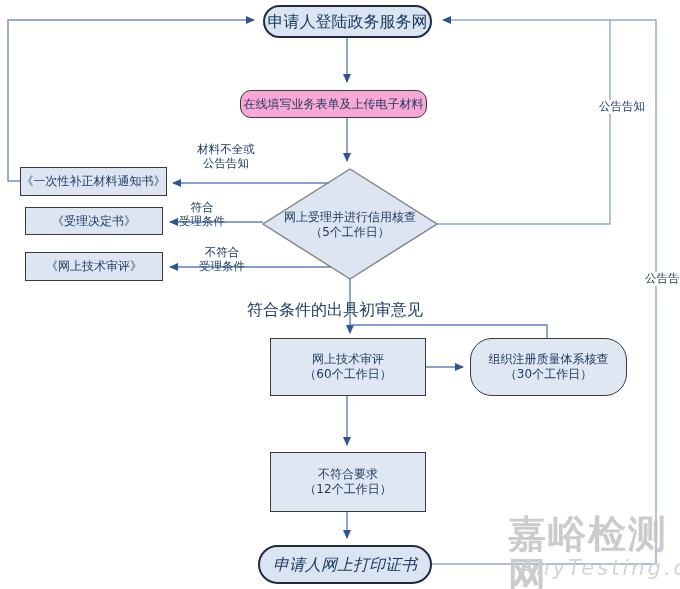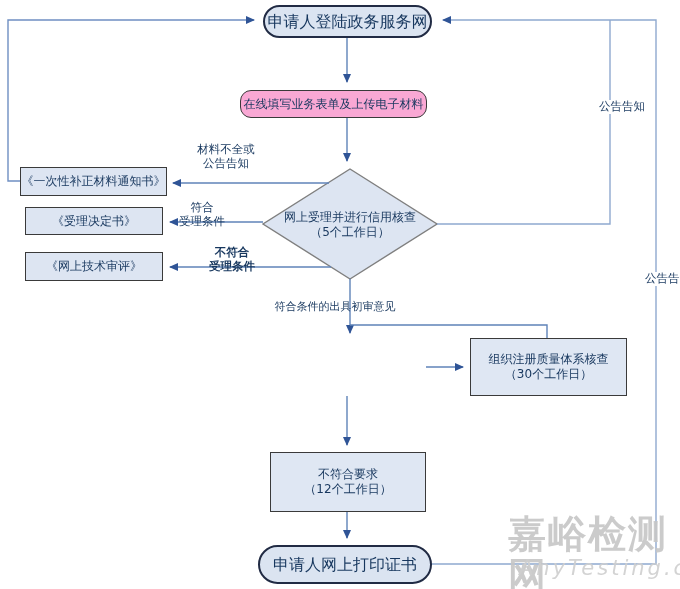--- a/index.html
+++ b/index.html
@@ -89,51 +89,55 @@
   </div>
 
   <div class="node" style="left:20px;top:167px;width:147px;height:29px;background:#dde5f2;">
     <span>《一次性补正材料通知书》</span>
   </div>
 
   <div class="node" style="left:25px;top:252px;width:138px;height:29px;background:#dde5f2;">
     <span>《网上技术审评》</span>
   </div>
 
+  <div class="node" style="left:270px;top:338px;width:156px;height:58px;">
+    <span>网上技术审评</span>
+    <span>（60个工作日）</span>
+  </div>
 
-  <div class="node" style="left:470px;top:338px;width:157px;height:58px;">
+  <div class="node" style="left:470px;top:338px;width:157px;height:58px;border-radius:22px;">
     <span>组织注册质量体系核查</span>
     <span>（30个工作日）</span>
   </div>
 
   <div class="node" style="left:270px;top:452px;width:156px;height:60px;">
     <span>不符合要求</span>
     <span>（12个工作日）</span>
   </div>
 
-  <div class="node stadium" style="left:258px;top:545px;width:174px;height:39px;border-radius:20px;">
+  <div class="node stadium" style="left:258px;top:545px;width:174px;height:39px;border-radius:20px;font-style:italic;">
     <span>申请人网上打印证书</span>
   </div>
 
   <div class="elabel" style="left:186px;top:143px;width:80px;">
     <div>材料不全或</div>
     <div>公告告知</div>
   </div>
 
   <div class="elabel" style="left:173px;top:201px;width:58px;">
     <div>符合</div>
     <div>受理条件</div>
   </div>
 
-  <div class="elabel" style="left:202px;top:246px;width:60px;font-weight:bold;">
+  <div class="elabel" style="left:192px;top:246px;width:60px;">
     <div>不符合</div>
     <div>受理条件</div>
   </div>
 
-  <div class="elabel" style="left:240px;top:300px;width:190px;font-size:11px;">
+  <div class="elabel" style="left:240px;top:300px;width:190px;font-size:16px;">
     <span>符合条件的出具初审意见</span>
   </div>
 
   <div class="elabel bg" style="left:584px;top:100px;width:52px;">
     <span>公告告知</span>
   </div>
 
   <div class="elabel bg" style="left:630px;top:272px;width:52px;">
     <span>公告告知</span>
   </div>

